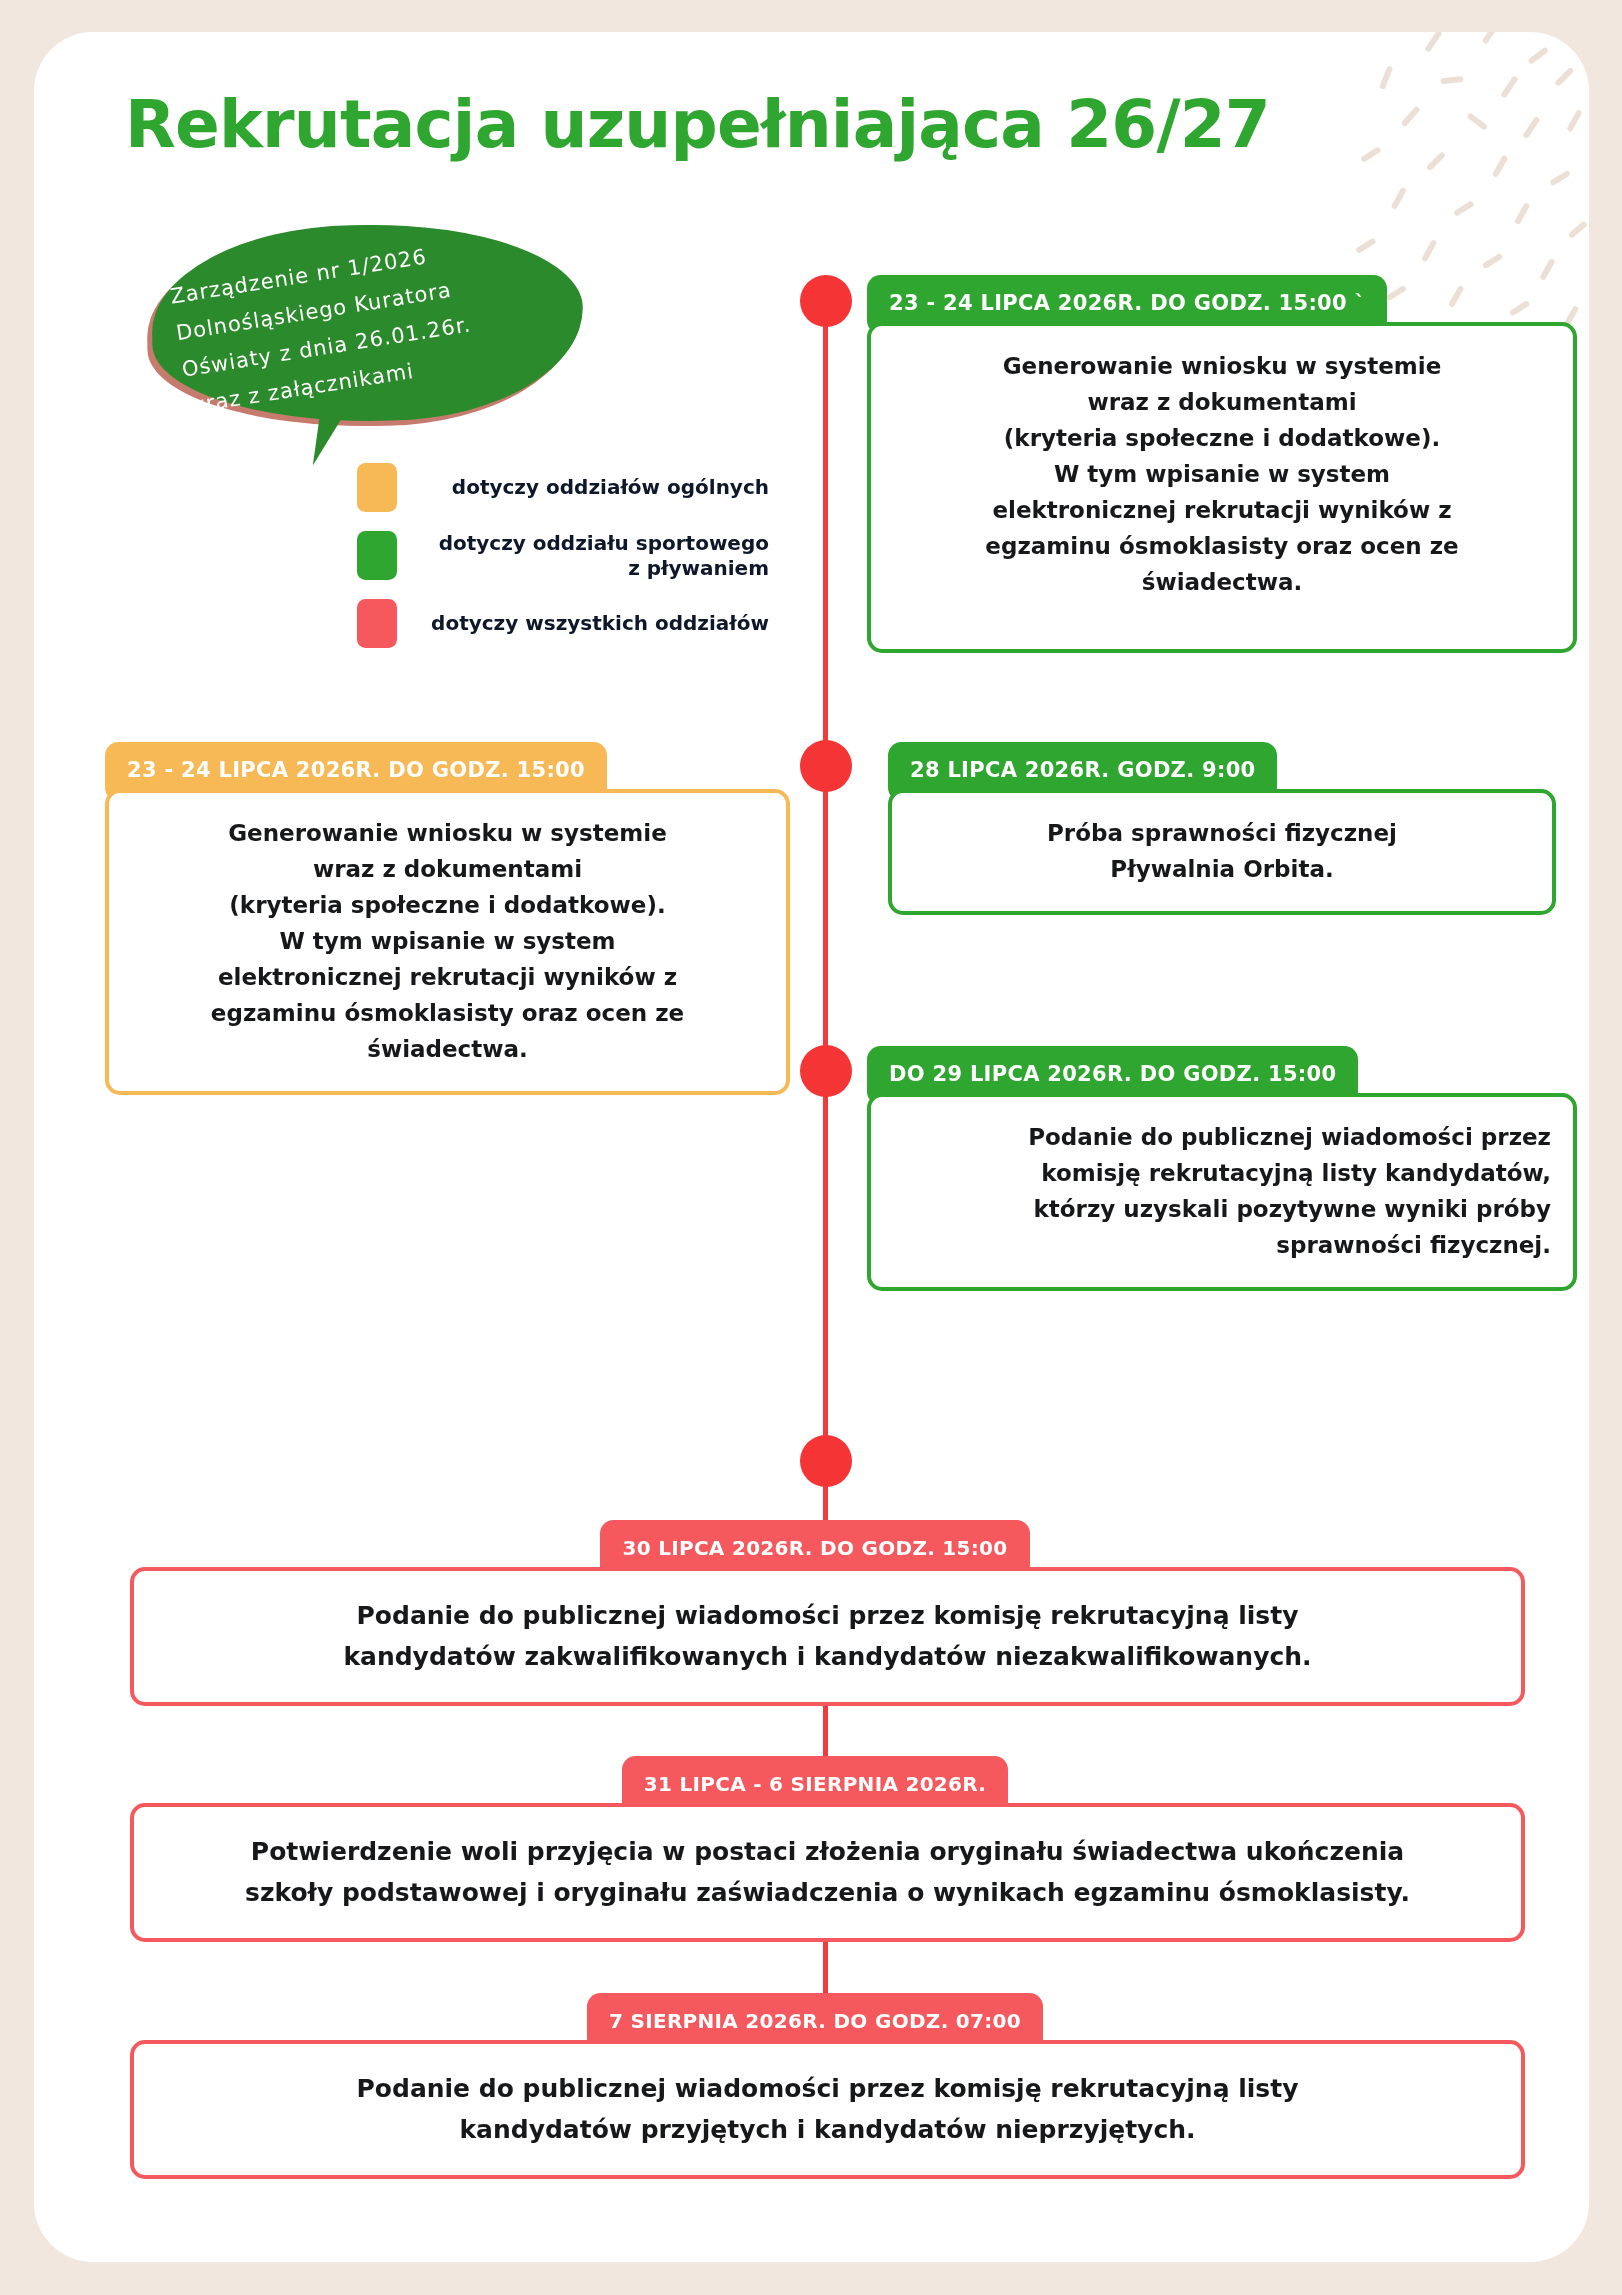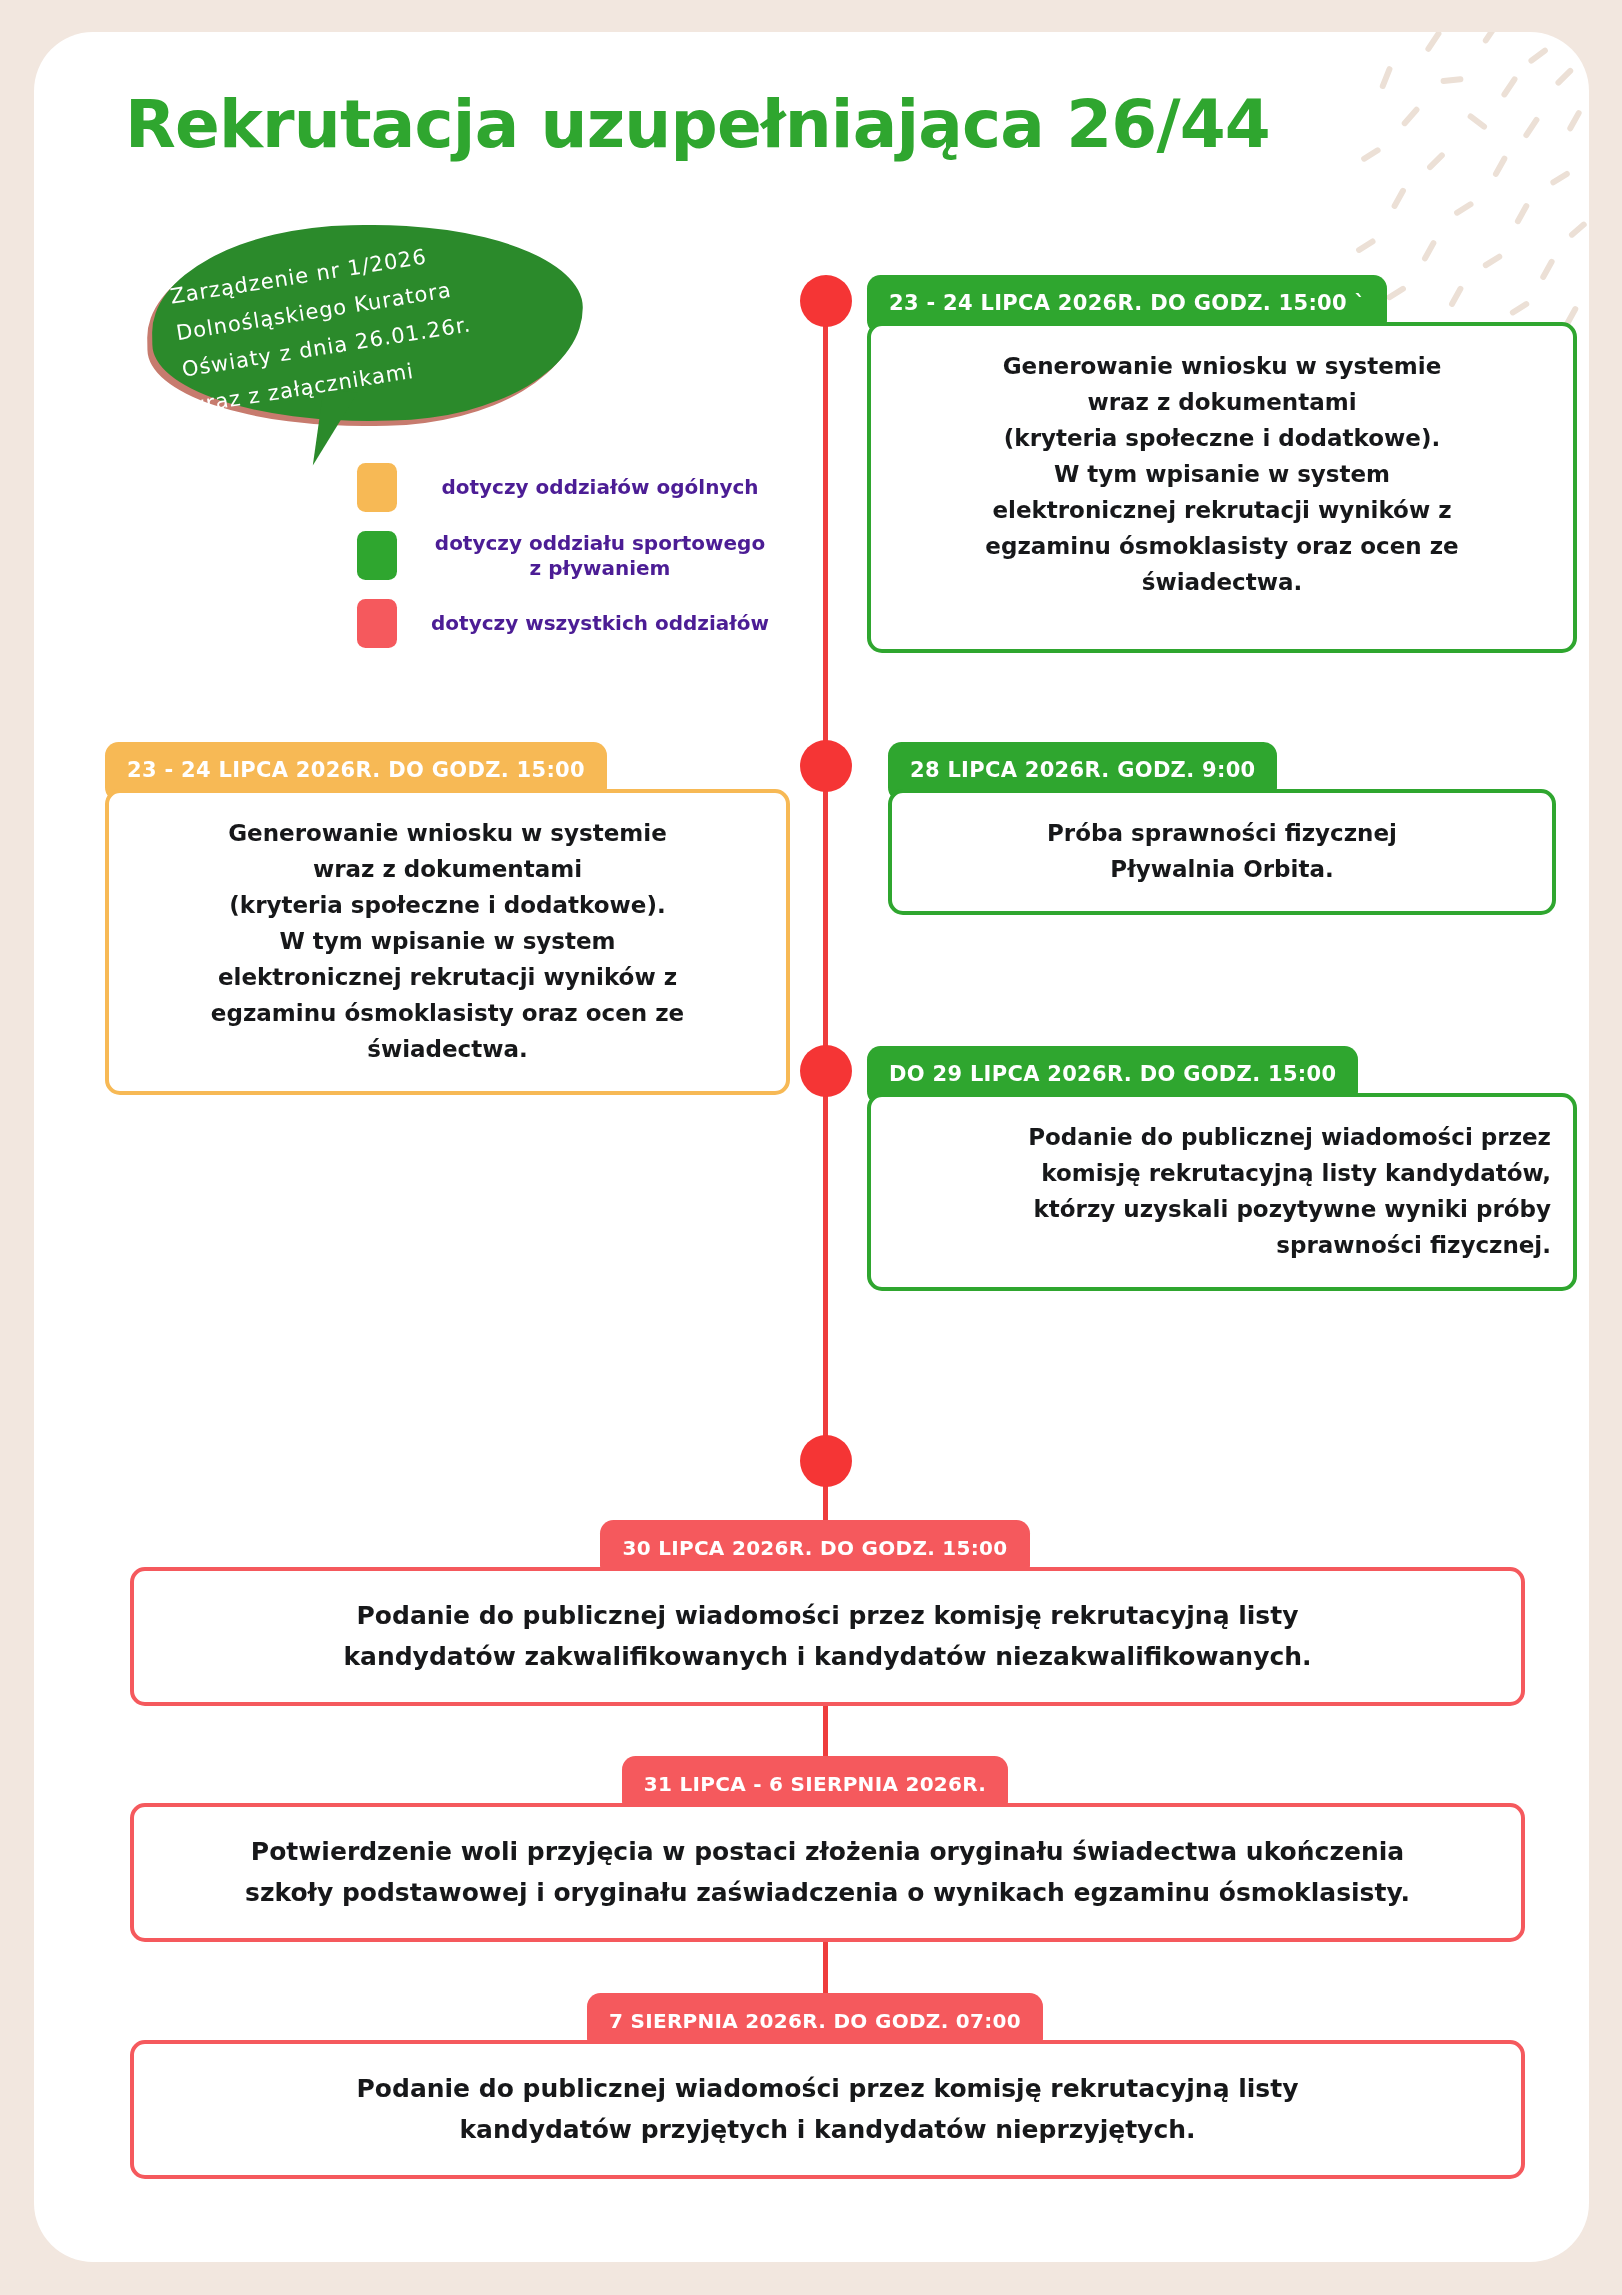--- a/index.html
+++ b/index.html
@@ -118,22 +118,22 @@
     height: 49px;
     border-radius: 8.5px;
     flex: 0 0 auto;
   }
   .legend-label {
     margin-left: 34px;
     font-family: "DejaVu Sans", sans-serif;
     font-weight: bold;
     font-size: 20px;
     line-height: 25px;
-    color: #4c1d95;
-    text-align: center;
+    color: #0f172a;
+    text-align: right;
     width: 338px;
   }
 
   
   .spine {
     position: absolute;
     left: 789px;
     top: 269px;
     width: 5px;
     height: 1171px;
@@ -274,21 +274,21 @@
         <line x1="236" y1="368" x2="252" y2="358"></line>
         <line x1="308" y1="376" x2="318" y2="358"></line>
         <line x1="380" y1="388" x2="396" y2="378"></line>
         <line x1="266" y1="420" x2="276" y2="402"></line>
         <line x1="338" y1="428" x2="354" y2="418"></line>
         <line x1="408" y1="440" x2="418" y2="422"></line>
         <line x1="296" y1="462" x2="312" y2="452"></line>
       </g>
     </svg>
 
-    <h1 class="page-title">Rekrutacja uzupełniająca 26/44</h1>
+    <h1 class="page-title">Rekrutacja uzupełniająca 26/27</h1>
 
     <div class="bubble-wrap">
       <div class="bubble"></div>
       <div class="bubble-tail"></div>
       <div class="bubble-text">
         <div>Zarządzenie nr 1/2026</div>
         <div>Dolnośląskiego Kuratora</div>
         <div>Oświaty z dnia 26.01.26r.</div>
         <div>wraz z załącznikami</div>
       </div>

